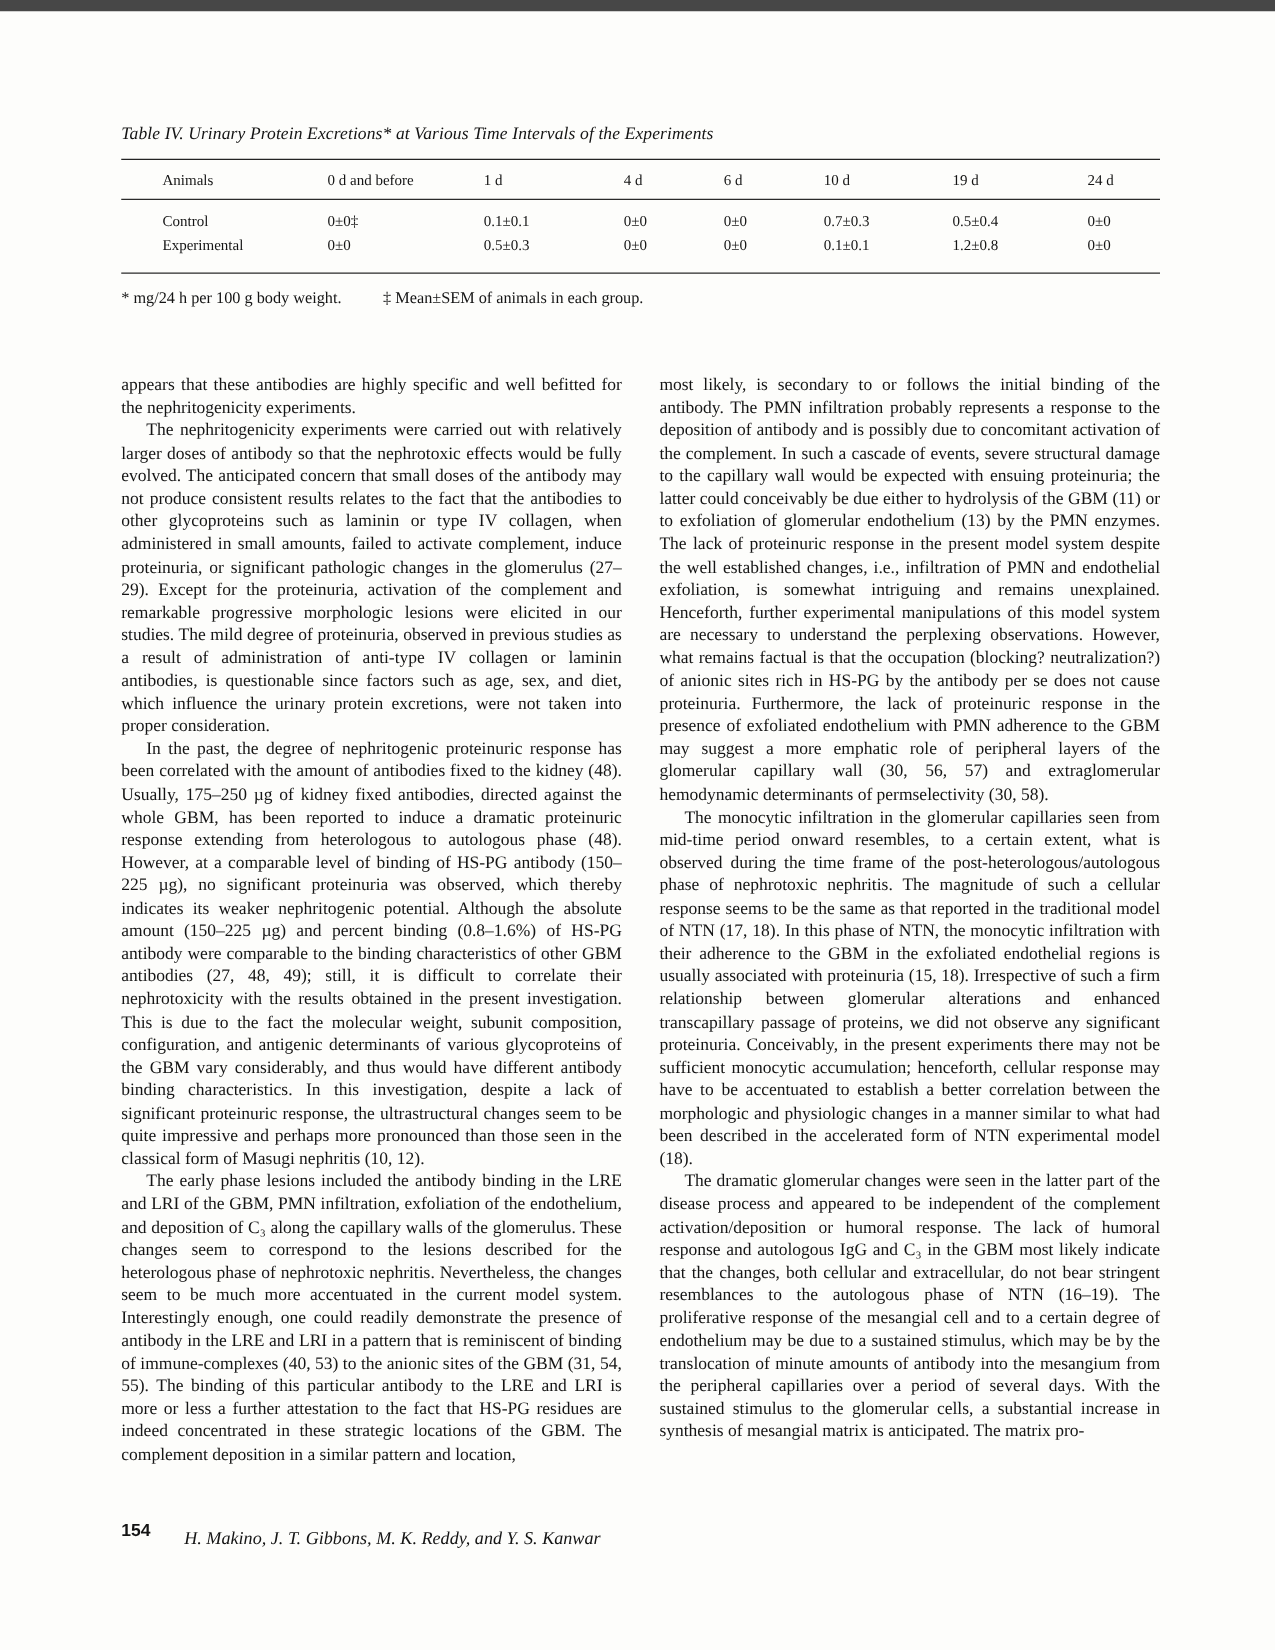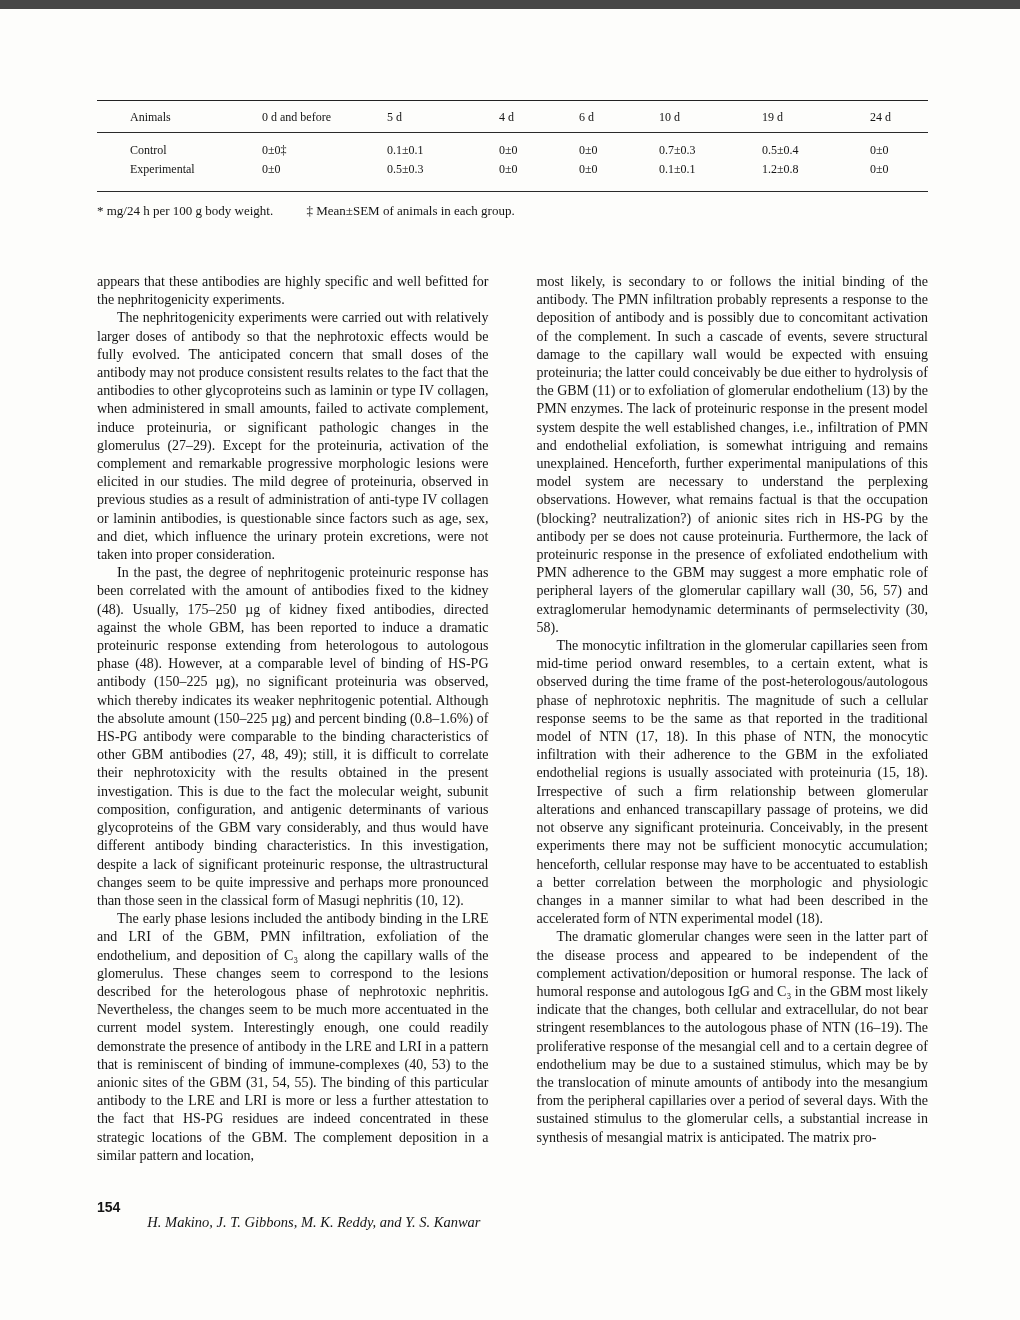--- a/index.html
+++ b/index.html
@@ -42,35 +42,35 @@
   .footnote {
     margin-top:11px;
     font-size:13px;
   }
   .footnote span:first-child { margin-right:30px; }
 
   
   .columns {
     margin-top:54px;
     display:flex;
-    gap:48px;
+    gap:30px;
   }
   .col { flex:1 1 0; }
   .para {
     font-size:14px;
     line-height:18.2px;
     text-align:justify;
   }
   .para.indent { text-indent:20px; }
 
   
   .footer {
     margin-top:34px;
     display:flex;
-    align-items:flex-start;
+    align-items:center;
   }
   .pagenum {
     font-family:"Liberation Sans", sans-serif;
     font-weight:bold;
     font-size:14px;
   }
   .authors {
     font-style:italic;
     font-size:14.5px;
     margin-left:27px;
@@ -78,25 +78,26 @@
   }
 </style>
 </head>
 <body>
 
 <div class="scan-bar"></div>
 
 <div class="page">
 
   <div class="table-section">
+    <div class="table-caption">Table IV. Urinary Protein Excretions* at Various Time Intervals of the Experiments</div>
     <div class="table-grid">
       <div class="thead-row">
           <div class="th c-first">Animals</div>
           <div class="th">0 d and before</div>
-          <div class="th">5 d</div>
+          <div class="th">1 d</div>
           <div class="th">4 d</div>
           <div class="th">6 d</div>
           <div class="th">10 d</div>
           <div class="th">19 d</div>
           <div class="th">24 d</div>
         </div>
       <div class="tbody">
           <div class="tr">
             <div class="td c-first">Control</div>
             <div class="td">0±0‡</div>

